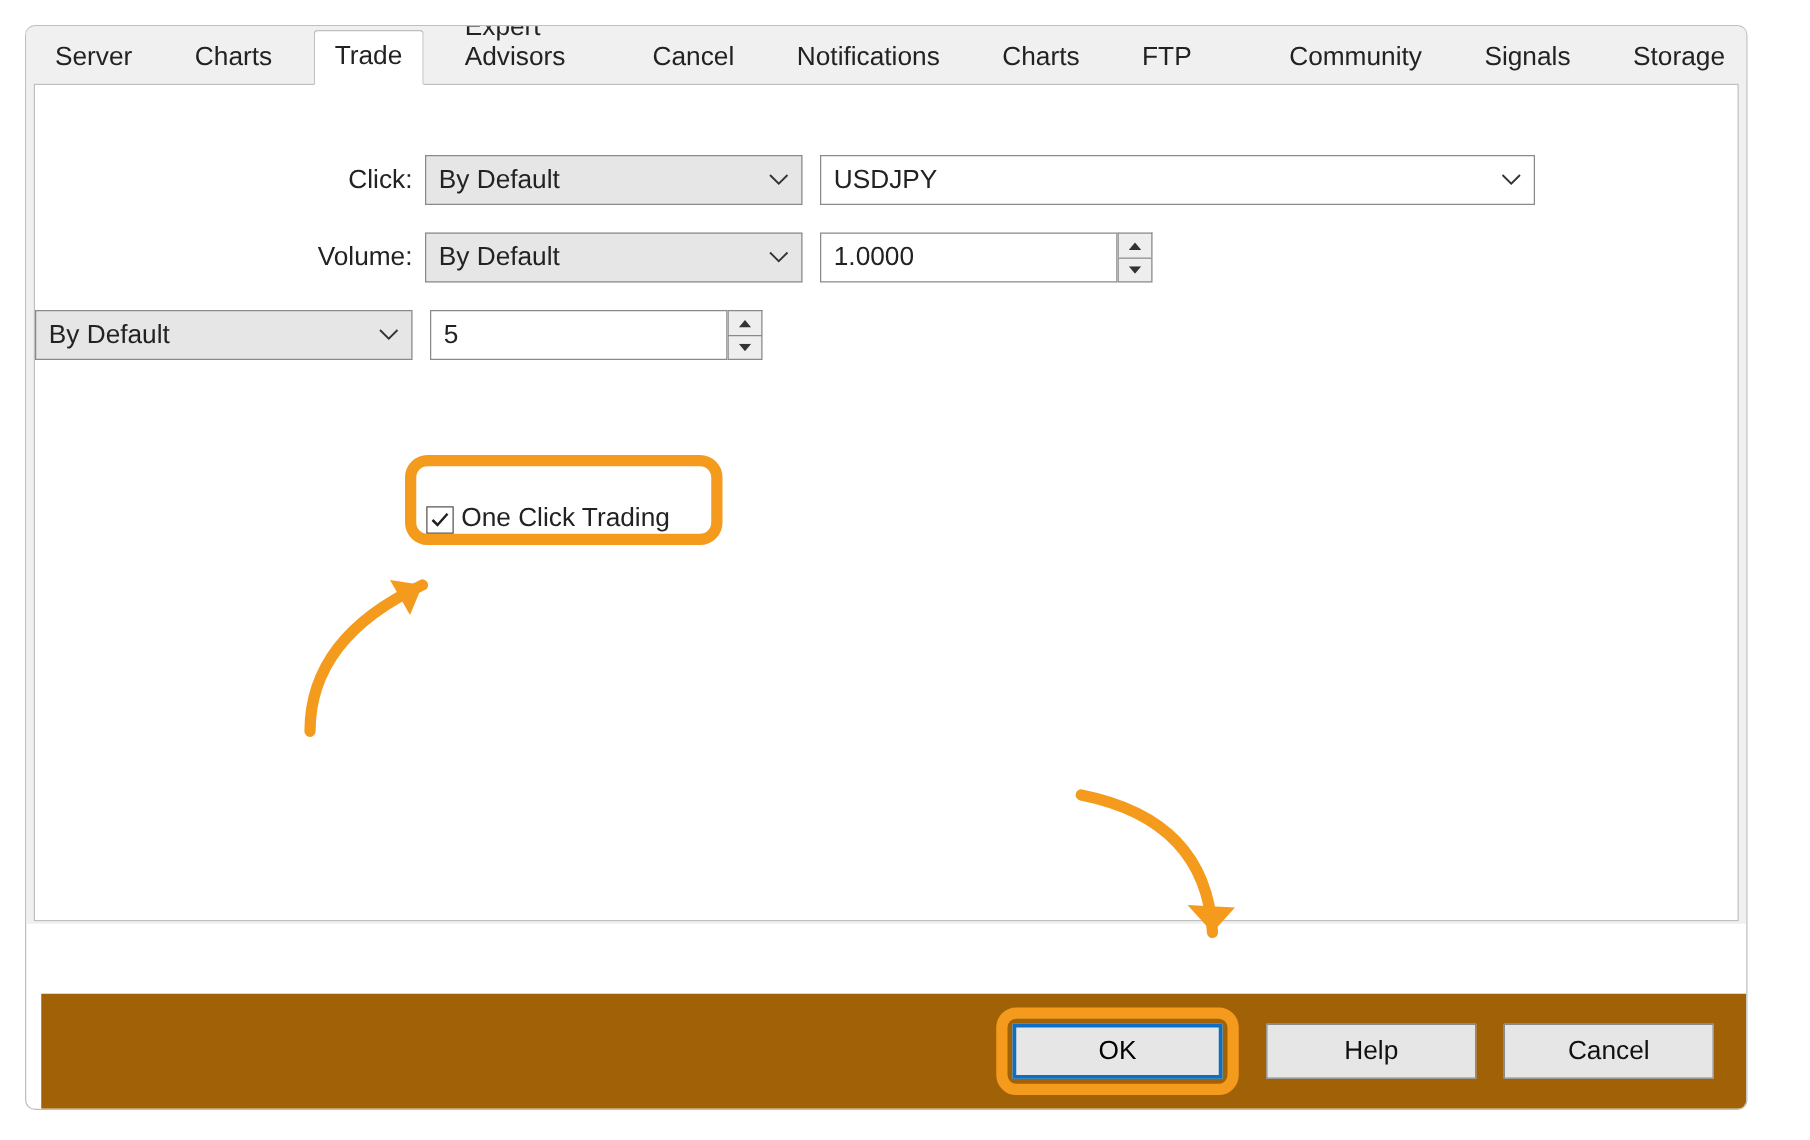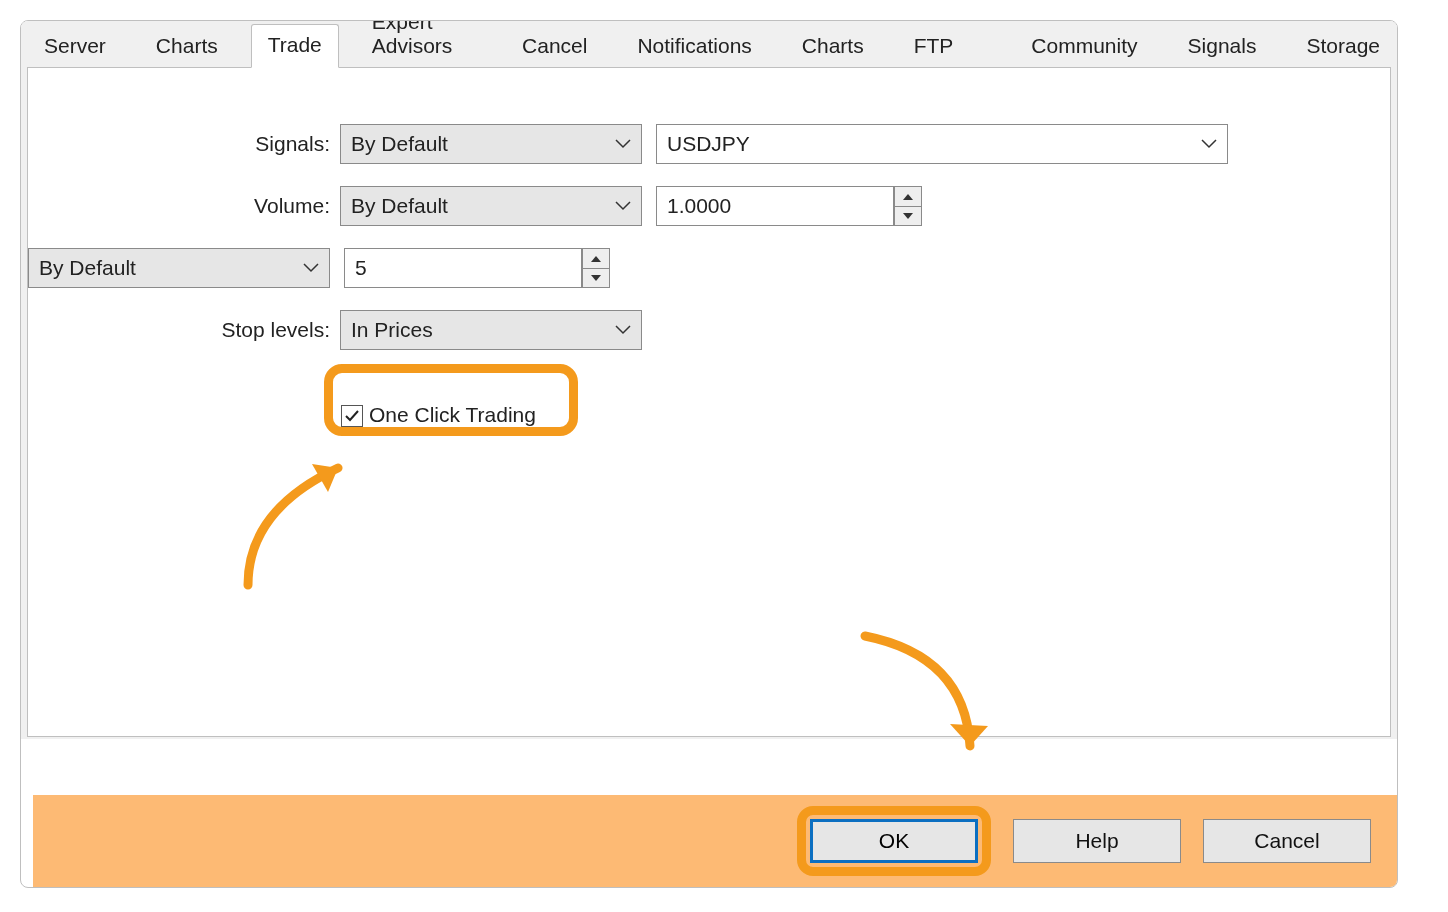--- a/index.html
+++ b/index.html
@@ -190,21 +190,21 @@
     top: 558px;
     width: 160px;
     height: 150px;
     pointer-events:none;
   }
 
   .footer {
     position: absolute;
     left: 12px; right: 0; bottom: 0;
     height: 92px;
-    background: #fdba74;
+    background: #a16207;
     display:flex;
     align-items:center;
     justify-content:flex-end;
     padding-right: 26px;
     gap: 22px;
   }
   .btn {
     width: 168px;
     height: 44px;
     border: 1px solid #8a8a8a;
@@ -246,21 +246,21 @@
       <div class="tab">Charts</div>
       <div class="tab">FTP</div>
       <div class="tab" style="margin-left:28px">Community</div>
       <div class="tab">Signals</div>
       <div class="tab">Storage</div>
     </div>
 
     <div class="tabpanel">
 
       <div class="form-row">
-        <div class="form-label">Signals:</div>
+        <div class="form-label">Click:</div>
         <div class="combo">
           <span>By Default</span>
           <span class="chev">
               <svg viewBox="0 0 16 10">
                 <path d="M1 1 L8 8 L15 1" stroke="#333" stroke-width="1.5" fill="none"></path>
               </svg>
             </span>
         </div>
         <div class="text-input wide">
           <span>USDJPY</span>
@@ -318,31 +318,20 @@
               </svg>
             </div>
           <div class="spin-btn">
               <svg viewBox="0 0 10 6">
                 <path d="M0 0 L5 6 L10 0 Z" fill="#333"></path>
               </svg>
             </div>
         </div>
       </div>
 
-      <div class="form-row">
-        <div class="form-label">Stop levels:</div>
-        <div class="combo">
-          <span>In Prices</span>
-          <span class="chev">
-              <svg viewBox="0 0 16 10">
-                <path d="M1 1 L8 8 L15 1" stroke="#333" stroke-width="1.5" fill="none"></path>
-              </svg>
-            </span>
-        </div>
-      </div>
 
       <div class="checkbox-highlight">
         <div class="cb">
           <svg viewBox="0 0 16 16">
               <path d="M2 8 L6 12 L14 3" stroke="#222" stroke-width="2" fill="none"></path>
             </svg>
         </div>
         <div class="cb-label">One Click Trading</div>
       </div>
 

